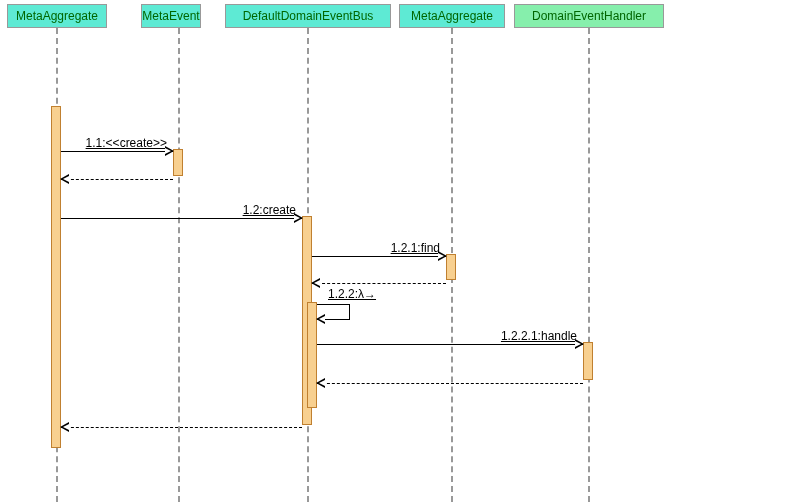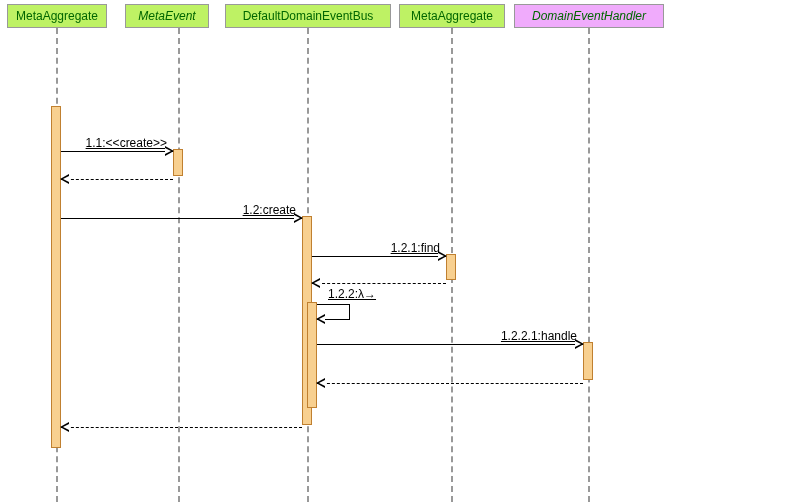--- a/index.html
+++ b/index.html
@@ -2,29 +2,29 @@
 <html><head>
 <meta charset="utf-8">
 <style>
 html, body { margin: 0; padding: 0; background: #fff; font-family: Arial, Helvetica, sans-serif; }
 .canvas { position: relative; width: 811px; height: 502px; }
 .participant {
   position: absolute;
   top: 4px;
   height: 24px;
   border: 1px solid #999;
-  background: #bef264;
+  background: #5eead4;
   font-size: 12px;
   color: #006600;
   display: flex; align-items: center; justify-content: center;
   padding: 0 8px;
   box-sizing: border-box;
   z-index: 20;
 }
-.participant.interface { background: #f0abfc; font-style: italic; }
+.participant.interface { background: #86efac; }
 .lifeline {
   position: absolute;
   top: 28px;
   width: 0;
   border-left: 2px dashed #999;
   z-index: 1;
 }
 .activation {
   position: absolute;
   width: 10px;
@@ -84,21 +84,21 @@
   z-index:10;
 }
 </style>
 </head>
 <body>
 <div class="canvas">
 
 <div id="root">
       <div class="participant" style="left: 7px; width: 100px;">MetaAggregate</div>
       <div class="lifeline" style="left: 56px; height: 474px;"></div>
-      <div class="participant" style="left: 125px; width: 84px; font-style: italic;">MetaEvent</div>
+      <div class="participant" style="left: 141px; width: 60px;">MetaEvent</div>
       <div class="lifeline" style="left: 178px; height: 474px;"></div>
       <div class="participant" style="left: 225px; width: 166px;">DefaultDomainEventBus</div>
       <div class="lifeline" style="left: 307px; height: 474px;"></div>
       <div class="participant" style="left: 399px; width: 106px;">MetaAggregate</div>
       <div class="lifeline" style="left: 451px; height: 474px;"></div>
       <div class="participant interface" style="left: 514px; width: 150px;">DomainEventHandler</div>
       <div class="lifeline" style="left: 588px; height: 474px;"></div>
       <div class="activation" style="left: 51px; top: 106px; height: 342px;"></div>
       <div class="activation" style="left: 173px; top: 149px; height: 27px;"></div>
       <div class="activation" style="left: 302px; top: 216px; height: 209px;"></div>

